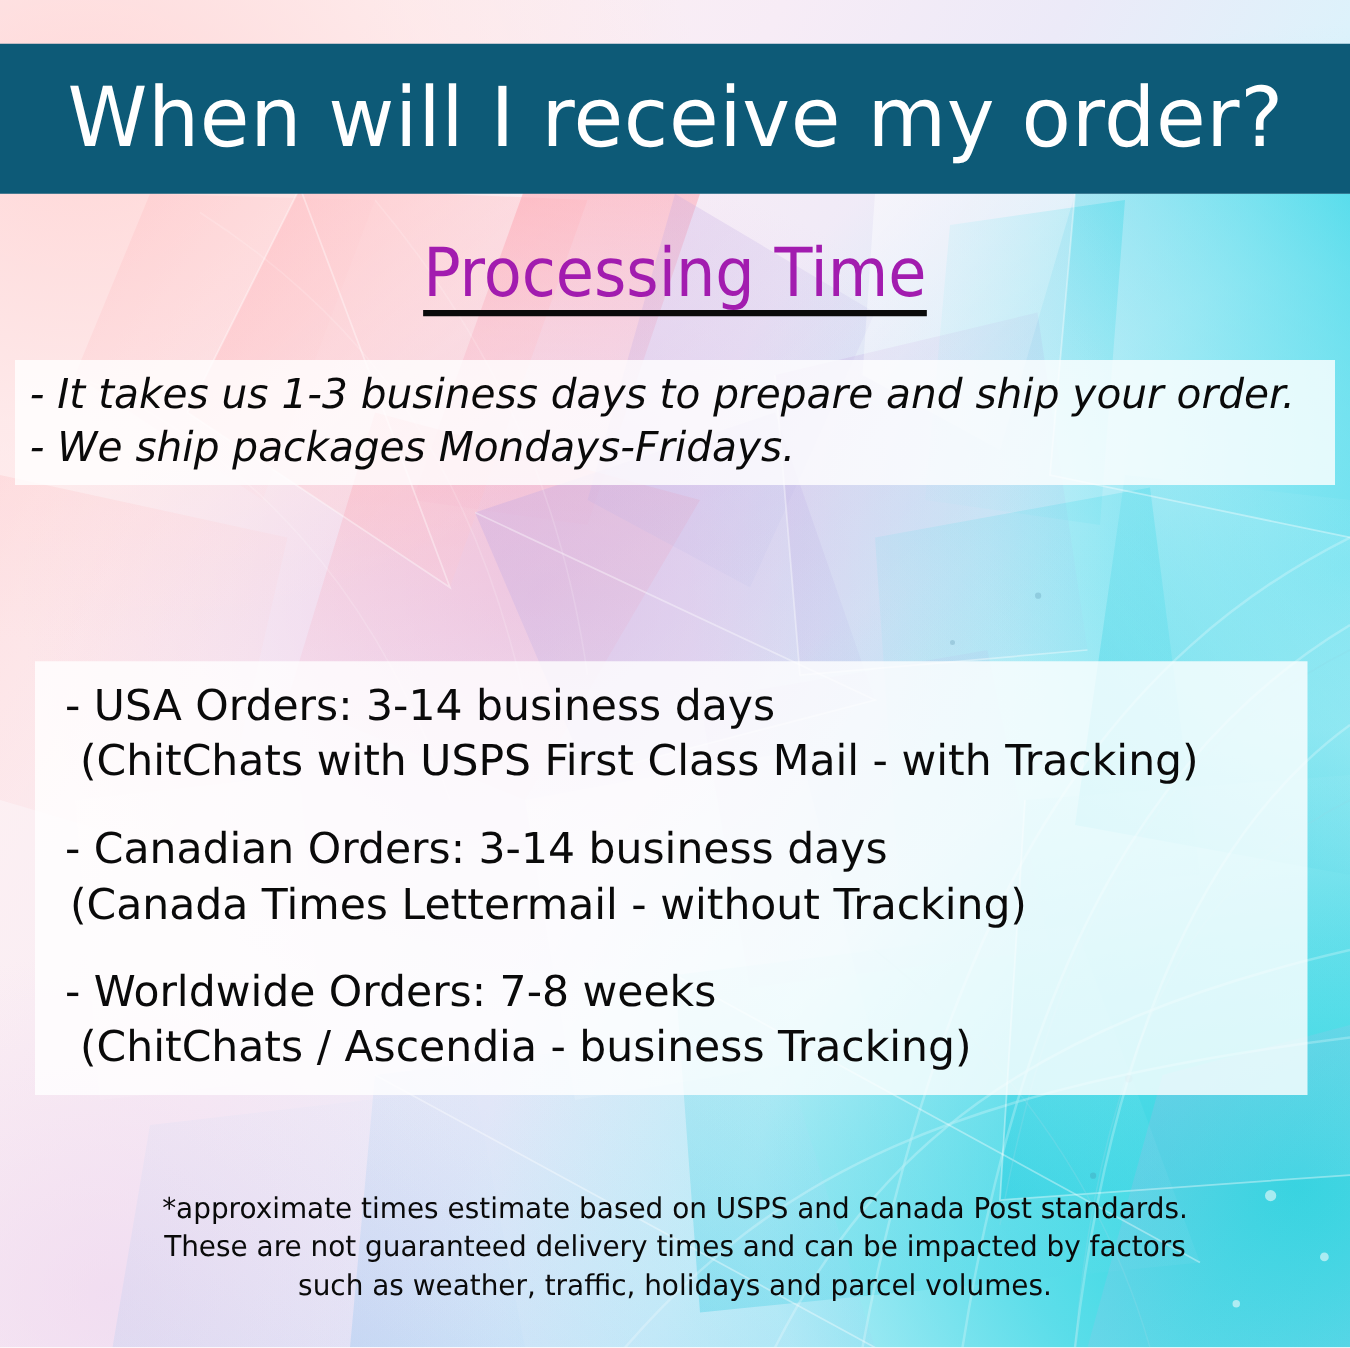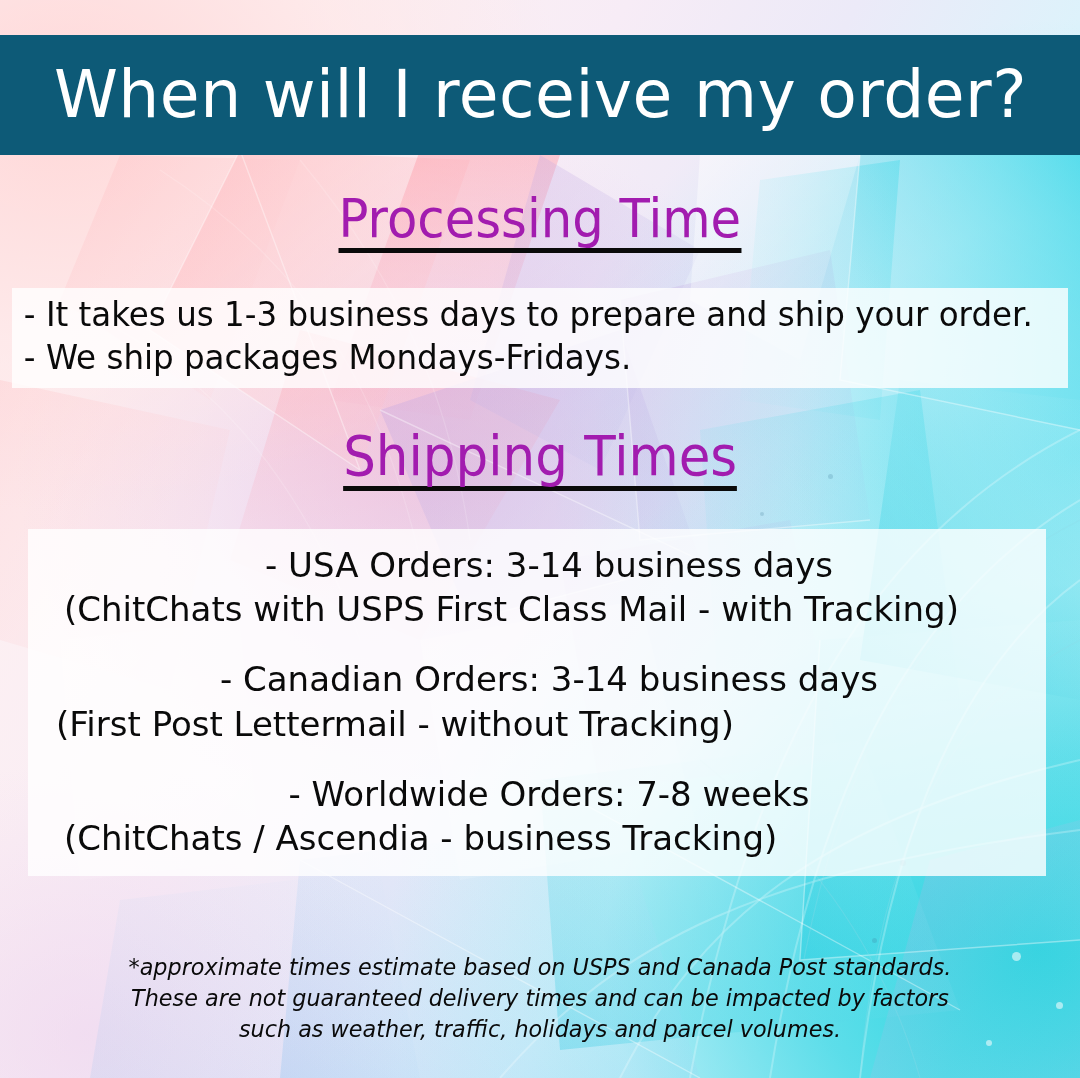--- a/index.html
+++ b/index.html
@@ -104,50 +104,50 @@
     font-family: "DejaVu Sans", sans-serif;
     font-weight: 400;
   }
   #panel-processing {
     left: 12px;
     top: 288px;
     width: 1056px;
     padding: 6px 0 8px 0;
     font-size: 33px;
     line-height: 1.30;
+    font-style: italic;
   }
   #panel-processing .line { padding-left: 12px; transform: scaleX(0.985); transform-origin: left center;}
 
   #panel-shipping {
     left: 28px;
     top: 529px;
     width: 1018px;
     padding: 14px 0 16px 0;
     font-size: 34px;
     line-height: 1.30;
   }
   .ship-block { margin-bottom: 26px; }
   .ship-block:last-child { margin-bottom: 0; }
-  .ship-block .l1 { padding-left: 24px; text-align: center; }
+  .ship-block .l1 { padding-left: 24px; }
   .ship-block .l2 { padding-left: 12px; margin-left: 24px; }
   .ship-block.indent-flush .l2 { padding-left: 4px; }
 
   
   #footnote {
     position: absolute;
     left: 0;
     top: 952px;
     width: 1080px;
     text-align: center;
     color: #0a0a0a;
     font-family: "DejaVu Sans", sans-serif;
     font-size: 23px;
     line-height: 1.34;
     font-weight: 400;
-    font-style: italic;
   }
   #footnote .fline { transform: scaleX(0.97); }
 </style>
 </head>
 <body>
 
 <div id="canvas">
 
   <div class="bg-layer" id="bg-base"></div>
 
@@ -258,34 +258,31 @@
 
   <div class="section-heading" id="heading-processing">
     <span class="u">Processing Time</span>
   </div>
 
   <div class="text-panel" id="panel-processing">
     <div class="line">- It takes us 1-3 business days to prepare and ship your order.</div>
     <div class="line">- We ship packages Mondays-Fridays.</div>
   </div>
 
-  <div class="section-heading" id="heading-shipping">
-    <span class="u">Shipping Times</span>
-  </div>
 
   <div class="text-panel" id="panel-shipping">
 
     <div class="ship-block">
       <div class="l1">- USA Orders:  3-14 business days</div>
       <div class="l2">(ChitChats with USPS First Class Mail - with Tracking)</div>
     </div>
 
     <div class="ship-block indent-flush">
       <div class="l1">- Canadian Orders: 3-14 business days</div>
-      <div class="l2">(First Post Lettermail - without Tracking)</div>
+      <div class="l2">(Canada Times Lettermail - without Tracking)</div>
     </div>
 
     <div class="ship-block">
       <div class="l1">- Worldwide Orders: 7-8 weeks</div>
       <div class="l2">(ChitChats / Ascendia - business Tracking)</div>
     </div>
 
   </div>
 
   <div id="footnote">

